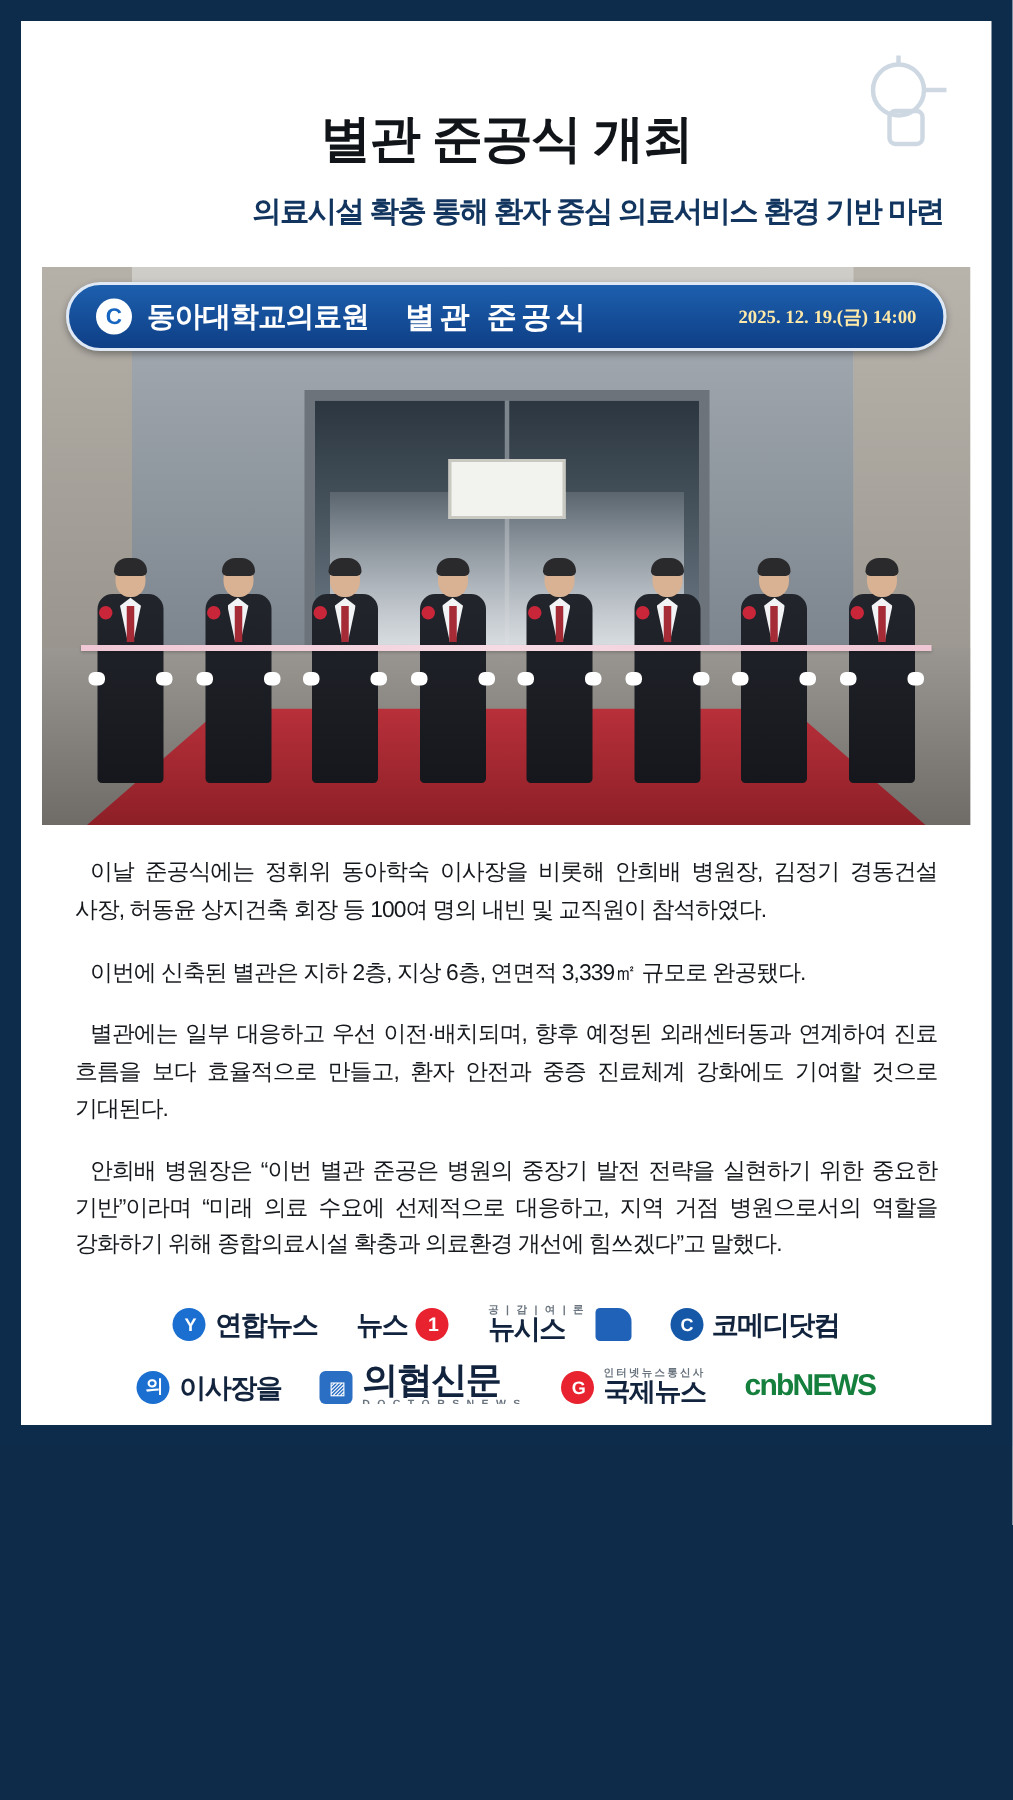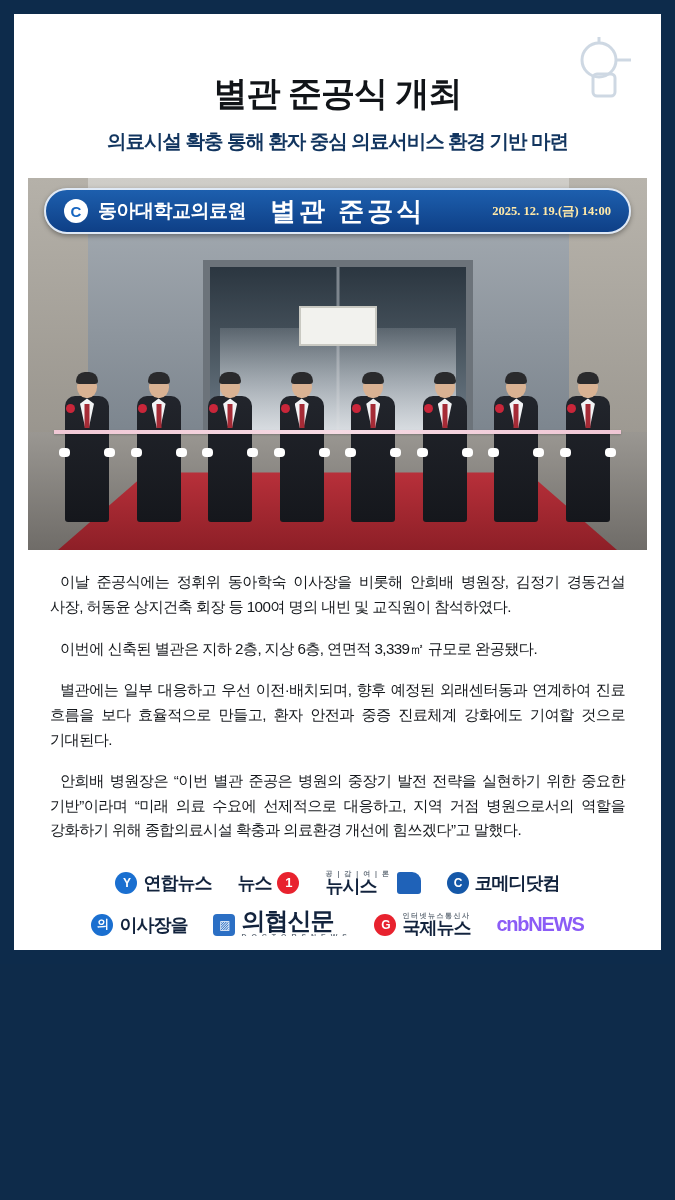--- a/index.html
+++ b/index.html
@@ -45,20 +45,21 @@
     margin:0 0 16px 0;
   }
   .subtitle{
     font-size:19.5px;
     font-weight:bold;
     color:#12355f;
     letter-spacing:-1px;
     line-height:1.3;
     margin:0 0 14px 0;
     white-space:nowrap;
+    text-align:right;
   }
   
   .photo{
     position:relative;
     width:100%;
     height:372px;
     background:linear-gradient(#cfcdc8,#b9b6af 40%,#a9a6a0 70%,#8e8b86);
     overflow:hidden;
   }
   .bldg-left{
@@ -109,21 +110,21 @@
     width:24px;height:24px;border-radius:50%;
     background:#ffffff;color:#1665c0;
     font-size:15px;font-weight:bold;
     display:flex;align-items:center;justify-content:center;
     flex:0 0 auto;
   }
   .banner-org{
     color:#ffffff;font-size:19px;font-weight:bold;letter-spacing:-.5px;
   }
   .banner-evt{
-    color:#ffffff;font-size:26px;font-weight:bold;letter-spacing:3px;
+    color:#ffffff;font-size:20px;font-weight:bold;letter-spacing:3px;
     margin-left:14px;
   }
   .banner-date{
     margin-left:auto;color:#ffe9a8;font-size:12.5px;font-weight:bold;font-family:Liberation Serif, serif;
   }
   .wall-logo{
     position:absolute;left:28px;top:296px;
     color:#caa23c;font-size:11px;font-weight:bold;
     letter-spacing:-.5px;opacity:.95;
   }
@@ -225,21 +226,21 @@
   }
   .stack{display:flex;flex-direction:column;line-height:1;}
   .pill-num{
     width:22px;height:22px;border-radius:50%;background:#e8222e;color:#fff;
     display:flex;align-items:center;justify-content:center;font-size:13px;font-weight:bold;
   }
   .blue-tag{
     width:24px;height:22px;background:#1f62b8;border-radius:3px 9px 3px 3px;
   }
   .cnb{
-    font-size:20px;font-weight:bold;color:#8b5cf6;letter-spacing:-1.2px;
+    font-size:20px;font-weight:bold;color:#15803d;letter-spacing:-1.2px;
   }
 </style>
 </head>
 <body>
 
 <div class="card">
   <div class="inner">
 
     <svg class="corner-mark" viewBox="0 0 74 74">
       <circle cx="40" cy="26" r="17" fill="none" stroke="#9fb3c8" stroke-width="3"></circle>

